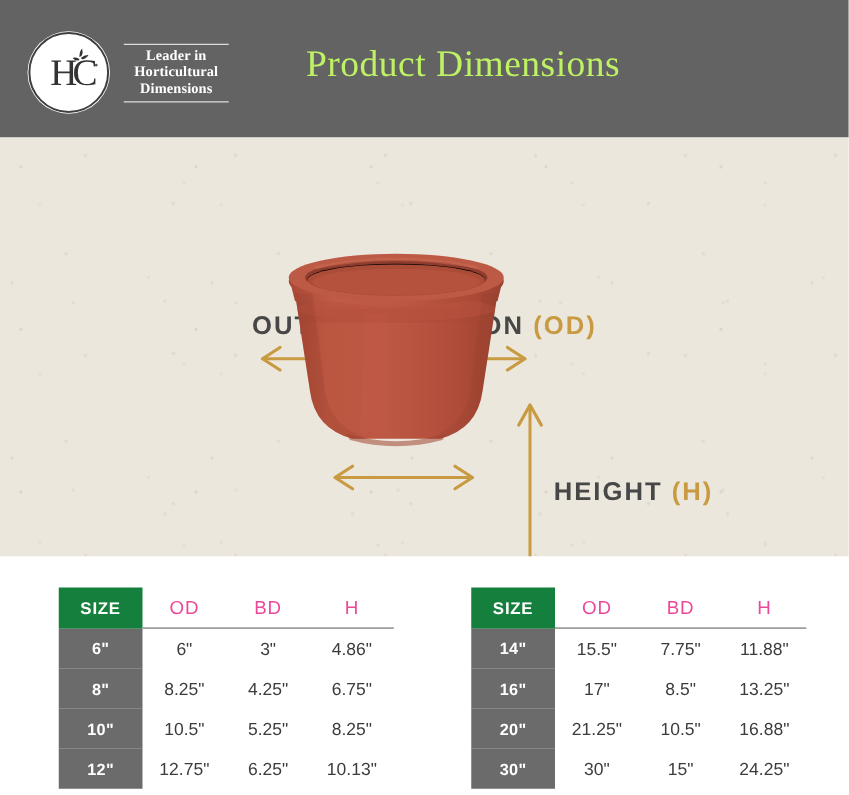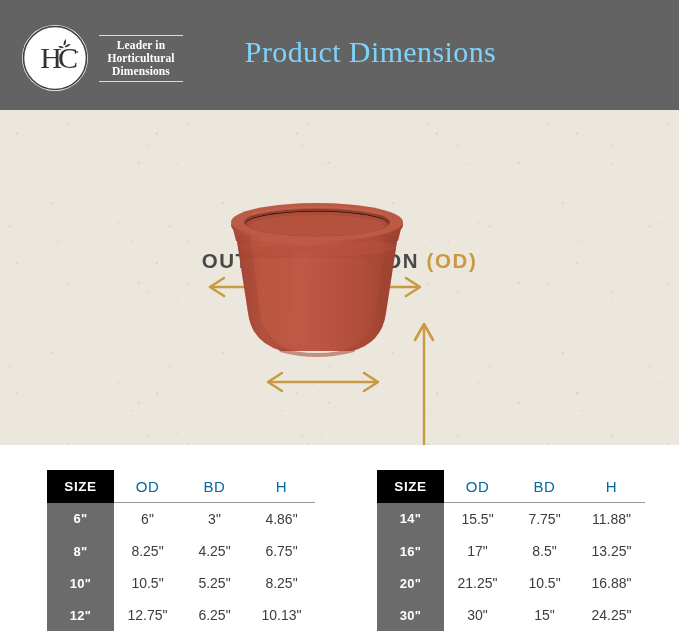--- a/index.html
+++ b/index.html
@@ -37,21 +37,21 @@
     font-weight:bold;
     font-size:11.5px;
     line-height:13.2px;
     letter-spacing:.1px;
     white-space:nowrap;
   }
   .header-title{
     position:absolute;left:0;top:0;width:679px;height:104px;
     display:flex;align-items:center;justify-content:center;
     padding-left:62px;box-sizing:border-box;
-    color:#7dd3fc;
+    color:#bef264;
     font-family:"Liberation Serif", serif;
     font-size:30px;
     letter-spacing:.4px;
     pointer-events:none;
   }
 
   
   .panel{
     position:absolute;left:0;top:110px;width:679px;height:335px;
     overflow:hidden;
@@ -114,26 +114,26 @@
   }
   .dim-table .size-col{
     width:67px;
     background:#6b6b6b;
     color:#ffffff;
     font-weight:bold;
     font-size:13px;
     letter-spacing:.3px;
   }
   .dim-table thead .size-col{
-    background:#000000;
+    background:#15803d;
     font-size:13.5px;
     letter-spacing:.6px;
   }
   .dim-table thead th.meas{
-    color:#0369a1;
+    color:#ec4899;
     font-size:15px;
     font-weight:normal;
     letter-spacing:.6px;
     border-bottom:1.5px solid #9a9a9a;
   }
   .dim-table td.meas{
     font-size:14px;
     color:#3c3c3c;
   }
   .dim-table col.c-od,.dim-table col.c-bd,.dim-table col.c-h{width:67px;}
@@ -235,20 +235,23 @@
 
     <path d="M70,56 L66,150 L86,152 L88,56 Z" fill="#cd6550" opacity=".16"></path>
   </svg>
 
   <svg class="arrow-svg" style="left:410px;top:206px;" width="28" height="160" viewBox="0 0 28 160">
     <line x1="14" y1="10" x2="14" y2="150" stroke="#c89a42" stroke-width="2.4"></line>
     <polyline points="5,24 14,8 23,24" fill="none" stroke="#c89a42" stroke-width="2.6" stroke-linecap="round" stroke-linejoin="round"></polyline>
     <polyline points="5,136 14,152 23,136" fill="none" stroke="#c89a42" stroke-width="2.6" stroke-linecap="round" stroke-linejoin="round"></polyline>
   </svg>
 
+  <div class="dim-label" id="h-label">
+    <span>HEIGHT </span><span class="code">(H)</span>
+  </div>
 
   <svg class="arrow-svg" style="left:258px;top:258px;" width="130" height="28" viewBox="0 0 130 28">
     <line x1="12" y1="14" x2="118" y2="14" stroke="#c89a42" stroke-width="2.4"></line>
     <polyline points="24,5 10,14 24,23" fill="none" stroke="#c89a42" stroke-width="2.6" stroke-linecap="round" stroke-linejoin="round"></polyline>
     <polyline points="106,5 120,14 106,23" fill="none" stroke="#c89a42" stroke-width="2.6" stroke-linecap="round" stroke-linejoin="round"></polyline>
   </svg>
 
 </div>
 
 <div class="tables">

